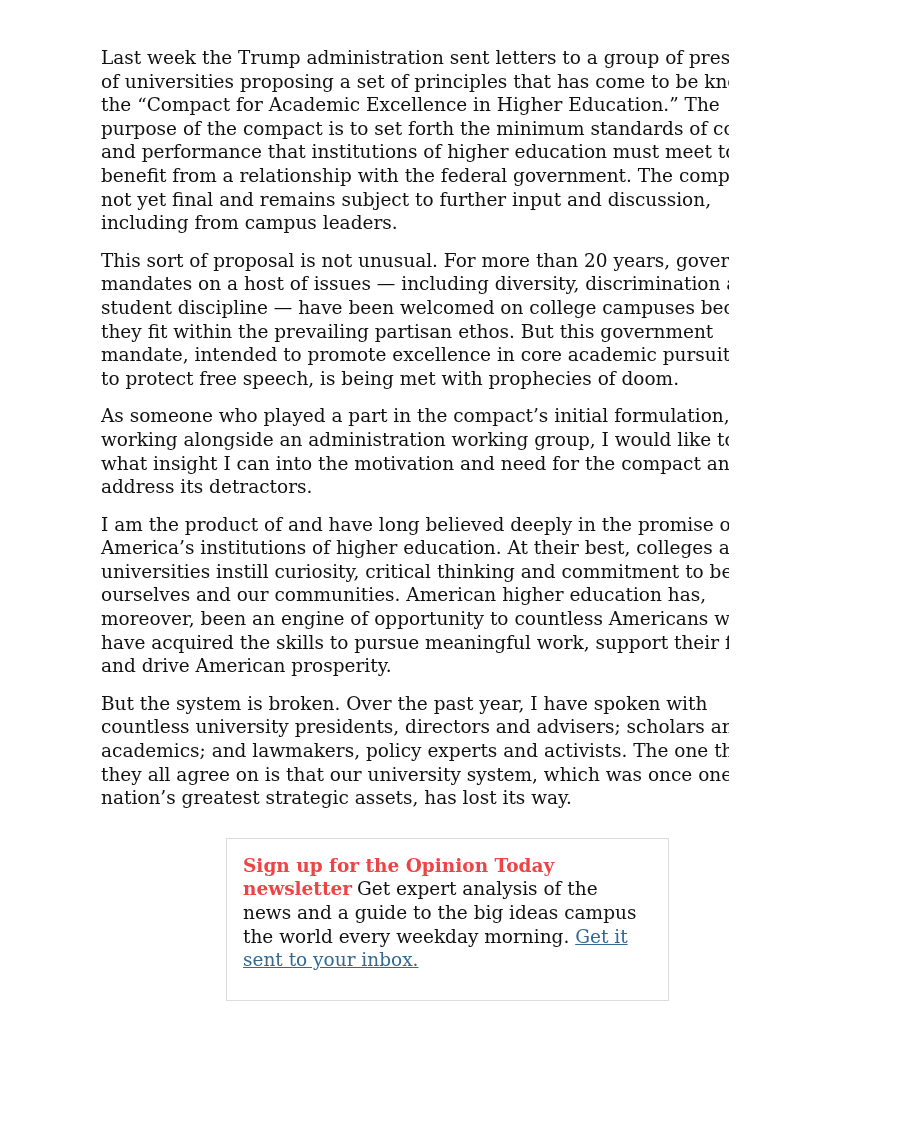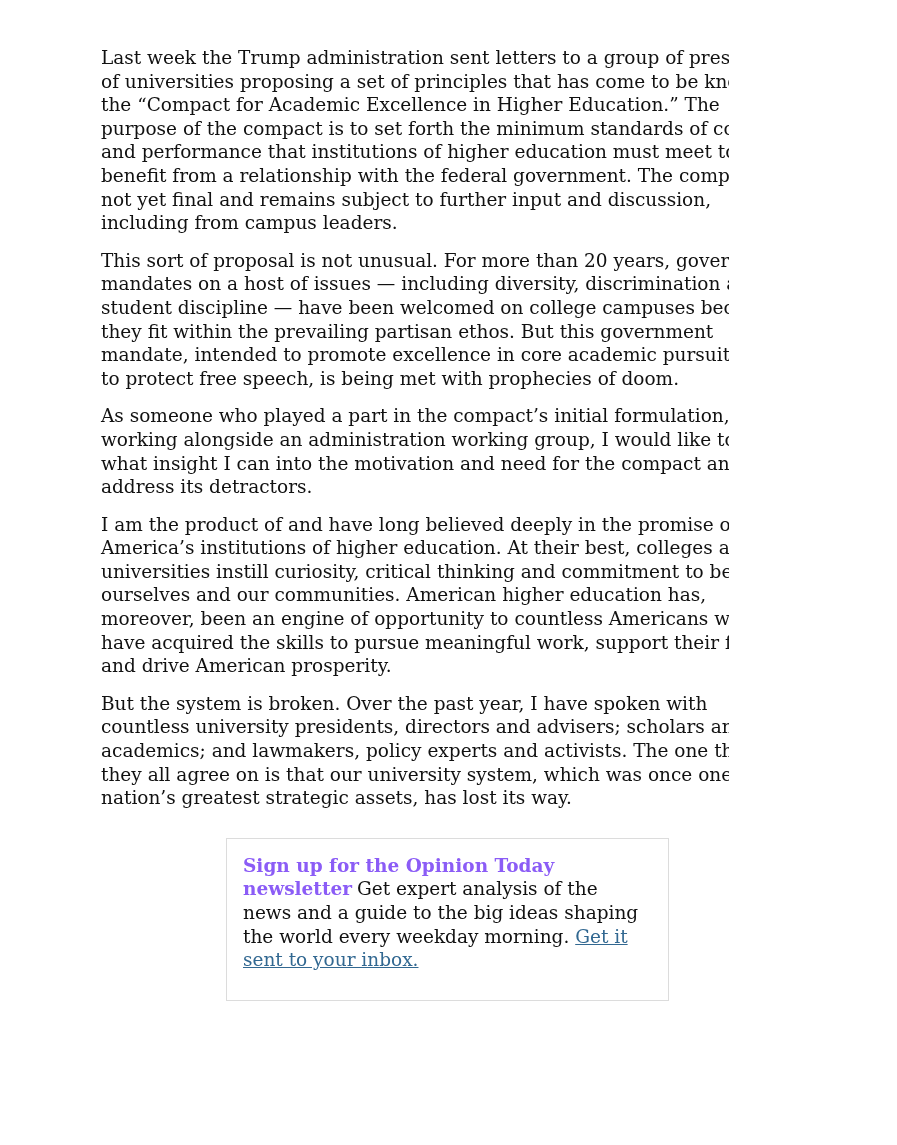--- a/index.html
+++ b/index.html
@@ -37,21 +37,21 @@
     background: #ffffff;
   }
   .newsletter-text {
     margin: 0;
     font-size: 13.5px;
     line-height: 22.5px;
     color: #333333;
   }
   .newsletter-text strong {
     font-weight: bold;
-    color: #8b5cf6;
+    color: #ef4444;
     margin-right: 5px;
   }
   .newsletter-link {
     color: #326891;
     text-decoration: underline;
     cursor: pointer;
   }
   .page-number {
     position: absolute;
     left: 780px;
@@ -67,20 +67,20 @@
 <div class="page">
   <div class="article-body">
     <p>Last week the Trump administration sent letters to a group of presidents of universities proposing a set of principles that has come to be known as the “Compact for Academic Excellence in Higher Education.” The purpose of the compact is to set forth the minimum standards of conduct and performance that institutions of higher education must meet to benefit from a relationship with the federal government. The compact is not yet final and remains subject to further input and discussion, including from campus leaders.</p>
     <p>This sort of proposal is not unusual. For more than 20 years, government mandates on a host of issues — including diversity, discrimination and student discipline — have been welcomed on college campuses because they fit within the prevailing partisan ethos. But this government mandate, intended to promote excellence in core academic pursuits and to protect free speech, is being met with prophecies of doom.</p>
     <p>As someone who played a part in the compact’s initial formulation, working alongside an administration working group, I would like to offer what insight I can into the motivation and need for the compact and to address its detractors.</p>
     <p>I am the product of and have long believed deeply in the promise of America’s institutions of higher education. At their best, colleges and universities instill curiosity, critical thinking and commitment to bettering ourselves and our communities. American higher education has, moreover, been an engine of opportunity to countless Americans who have acquired the skills to pursue meaningful work, support their families and drive American prosperity.</p>
     <p>But the system is broken. Over the past year, I have spoken with countless university presidents, directors and advisers; scholars and academics; and lawmakers, policy experts and activists. The one thing they all agree on is that our university system, which was once one of the nation’s greatest strategic assets, has lost its way.</p>
 
     <div class="newsletter-box">
       <p class="newsletter-text">
-        <strong>Sign up for the Opinion Today newsletter</strong><span>Get expert analysis of the news and a guide to the big ideas shaping the world every weekday morning.</span>
+        <strong>Sign up for the Opinion Today newsletter</strong><span>Get expert analysis of the news and a guide to the big ideas campus the world every weekday morning.</span>
         <a class="newsletter-link" href="#">Get it sent to your inbox.</a>
       </p>
     </div>
   </div>
 
   <div class="page-number">2</div>
 </div>
 
 </body></html>

